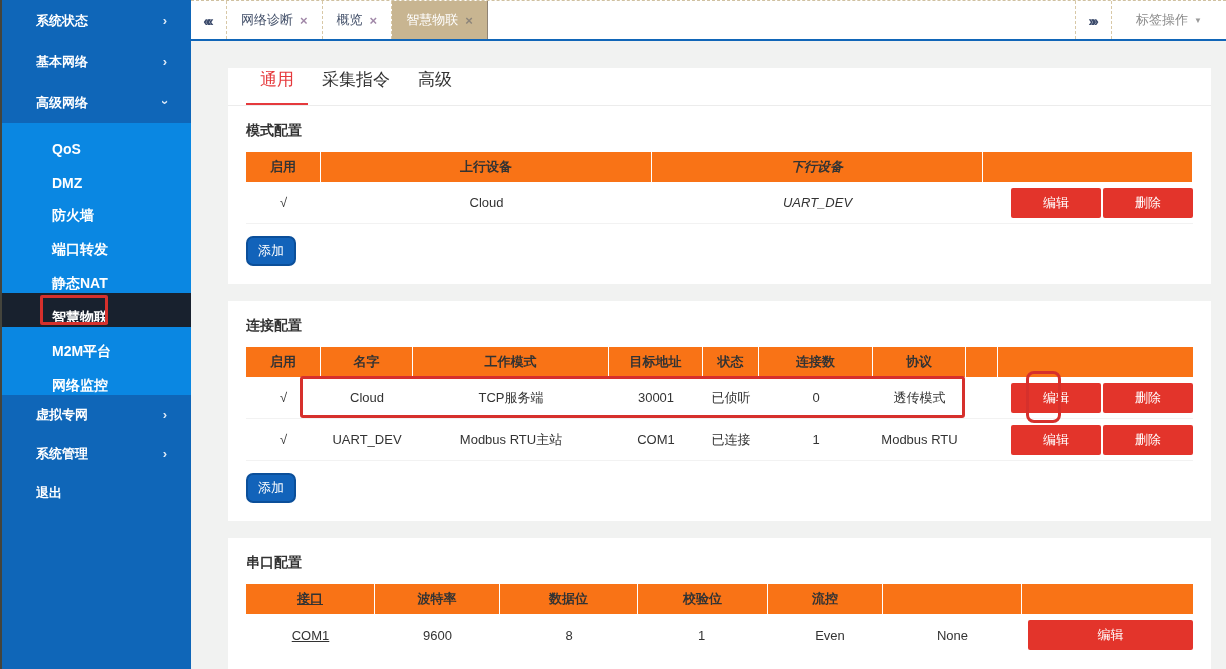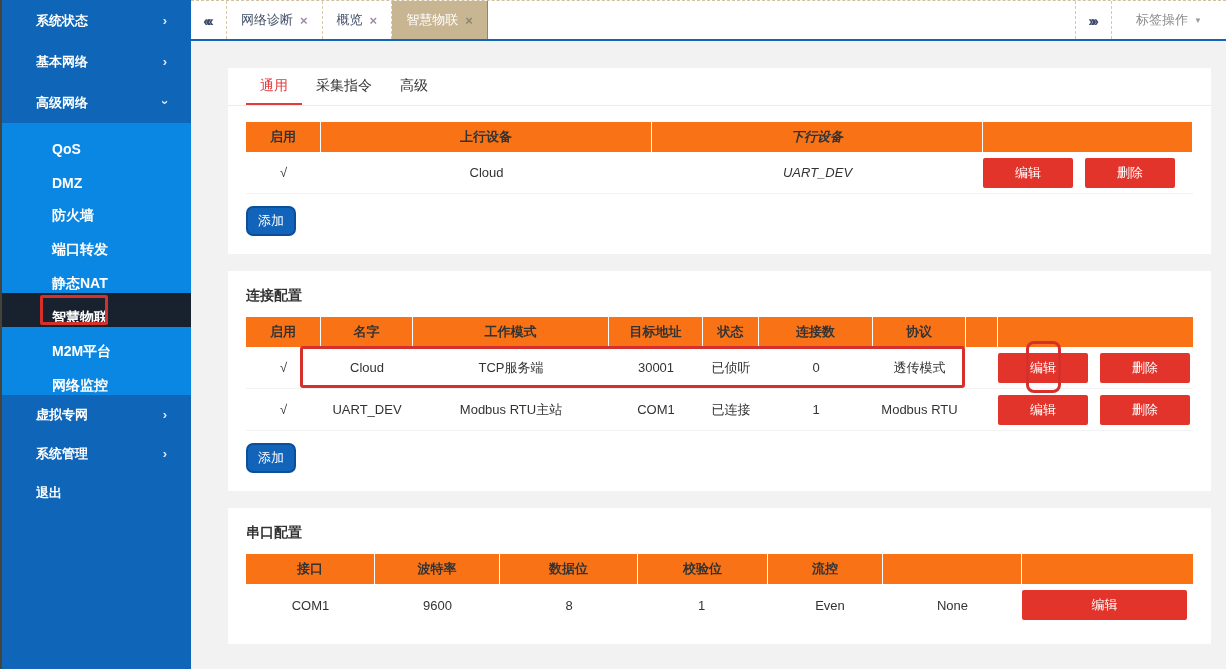--- a/index.html
+++ b/index.html
@@ -31,43 +31,43 @@
   .tab-menu { display:flex; align-items:center; gap:6px; padding:0 24px; border-left:1px dashed #d8c8a6; color:#8a8a8a; font-size:13px; cursor:pointer; }
   .tab-menu .caret { font-size:8px; color:#9a9a9a; }
 
   
   .content { position:absolute; left:191px; top:43px; width:1035px; height:626px; padding:25px 15px 0 37px; }
   .card { background:#fff; width:983px; }
   .gap { height:17px; }
 
   
   .ctabs { height:38px; display:flex; align-items:stretch; padding-left:18px; border-bottom:1px solid #ececec; }
-  .ctab { display:flex; align-items:center; padding:0 14px; font-size:14px; color:#333; cursor:pointer; border-bottom:2px solid transparent; }
+  .ctab { display:flex; padding:0 14px; font-size:17px; color:#333; cursor:pointer; border-bottom:2px solid transparent; }
   .ctab.active { color:#e5393c; border-bottom-color:#e5393c; }
 
   .section { padding:16px 18px 18px 18px; }
   .sec-title { font-size:14px; font-weight:bold; color:#333; margin-bottom:12px; }
 
   
   .tbl { width:947px; }
   .thead { display:flex; height:30px; background:#f97316; align-items:center; }
   .th { font-weight:bold; font-size:13px; text-align:center; border-right:1px solid #fff; height:30px; line-height:30px; }
   .trow { display:flex; height:42px; align-items:center; border-bottom:1px solid #f2f2f2; position:relative; }
   .td { font-size:13px; text-align:center; color:#333; }
 
   
   .m-enable { width:75px; } .m-up { flex:1; } .m-down { flex:1;font-style:italic; } .m-act { width:210px; }
   
   .c-enable{width:75px;} .c-name{width:92px;} .c-mode{width:196px;} .c-addr{width:94px;}
   .c-status{width:56px;} .c-conns{width:114px;} .c-proto{width:93px;} .c-sp{flex:1;} .c-act{width:195px;}
   
-  .s-if{width:129px;} .s-baud{width:125px;} .s-data{width:138px;} .s-stop{width:127px;}
+  .s-if{width:129px;text-decoration:underline;} .s-baud{width:125px;} .s-data{width:138px;} .s-stop{width:127px;}
   .s-par{width:130px;} .s-flow{width:115px;} .s-sp{flex:1;} .s-act{width:171px;}
 
-  .acts { display:flex; gap:12px; justify-content:flex-start; }
+  .acts { display:flex; gap:2px; justify-content:flex-end; }
   .btn-red { width:90px; height:30px; background:#e3342b; color:#fff; border:none; border-radius:2px; font-size:13px; font-family:inherit; cursor:pointer; }
   .btn-red.wide { width:165px; }
   .btn-add { margin-top:12px; width:50px; height:30px; background:#1263ba; color:#fff; border:2px solid #0b4f9a; border-radius:7px; font-size:13px; font-family:inherit; cursor:pointer; }
 
   
   .row-annot { position:absolute; left:54px; top:-1px; width:665px; height:42px; border:3px solid #d6302c; border-radius:3px; pointer-events:none; z-index:3; }
   .btn-annot { position:absolute; left:780px; top:-6px; width:35px; height:52px; border:3px solid #d6302c; border-radius:8px; pointer-events:none; z-index:3; }
 </style>
 </head>
 <body>
@@ -167,20 +167,21 @@
         </div>
       <div class="ctab">
           <span>采集指令</span>
         </div>
       <div class="ctab">
           <span>高级</span>
         </div>
     </div>
 
     <div class="section">
+      <div class="sec-title">模式配置</div>
       <div class="tbl">
         <div class="thead">
           <div class="th m-enable">启用</div>
           <div class="th m-up">上行设备</div>
           <div class="th m-down">下行设备</div>
           <div class="th m-act"></div>
         </div>
         <div class="trow">
           <div class="td m-enable">√</div>
           <div class="td m-up">Cloud</div>

